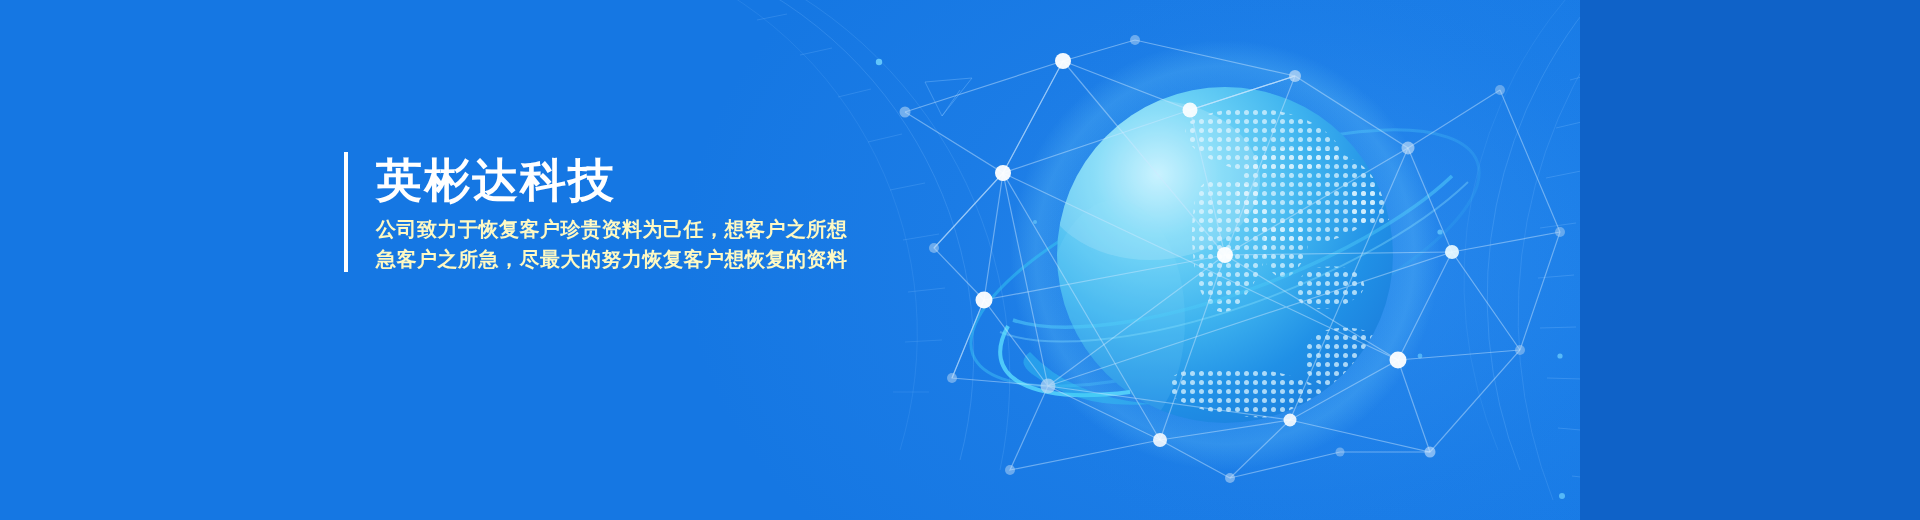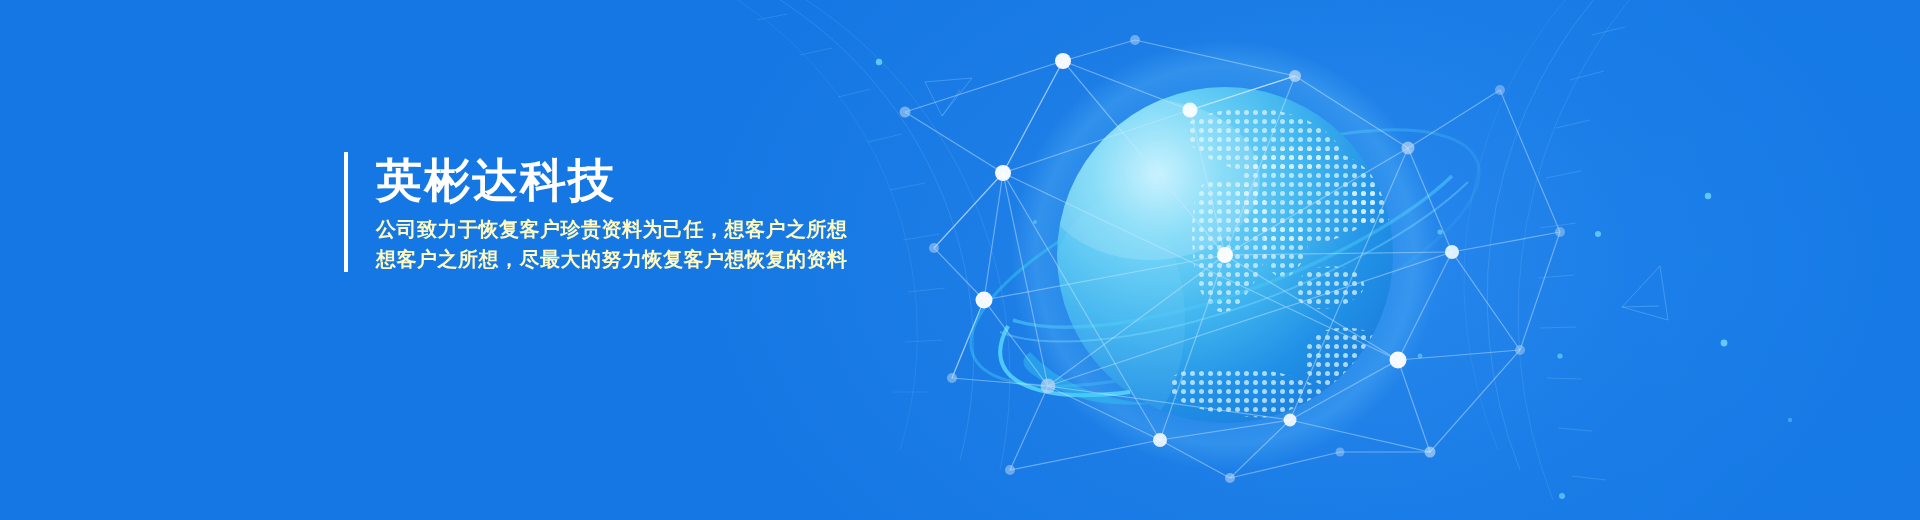--- a/index.html
+++ b/index.html
@@ -7,21 +7,21 @@
     margin: 0;
     padding: 0;
     background: #0f62c8;
   }
   body {
     font-family: "DejaVu Sans", "Liberation Sans", sans-serif;
   }
 
   #banner {
     position: relative;
-    width: 1920px;
+    width: 1580px;
     height: 520px;
     overflow: hidden;
     background: #1577e3;
   }
 
   
   .bg-glow {
     position: absolute;
     inset: 0;
     background:
@@ -262,17 +262,17 @@
         <circle cx="1135" cy="40" r="5" fill="#cfe4f8" fill-opacity="0.45"></circle>
         <circle cx="1340" cy="452" r="4.5" fill="#cfe4f8" fill-opacity="0.40"></circle>
       </g>
     </g>
   </svg>
 
   <div class="text-block">
     <h1 class="headline">英彬达科技</h1>
     <div class="sub-wrap">
       <p class="subline">公司致力于恢复客户珍贵资料为己任，想客户之所想</p>
-      <p class="subline">想客户之所想，尽最大的努力恢复客户想恢复的资料</p>
+      <p class="subline">急客户之所急，尽最大的努力恢复客户想恢复的资料</p>
     </div>
   </div>
 
 </div>
 
 </body></html>

